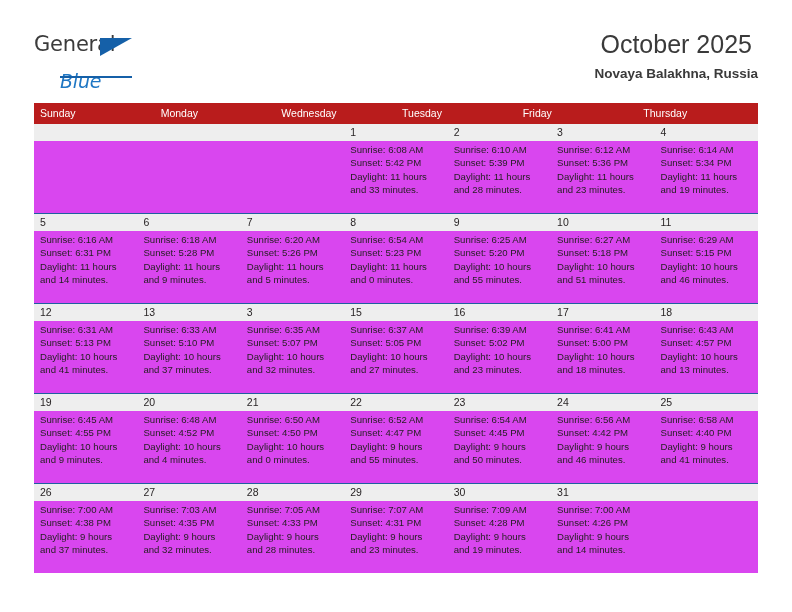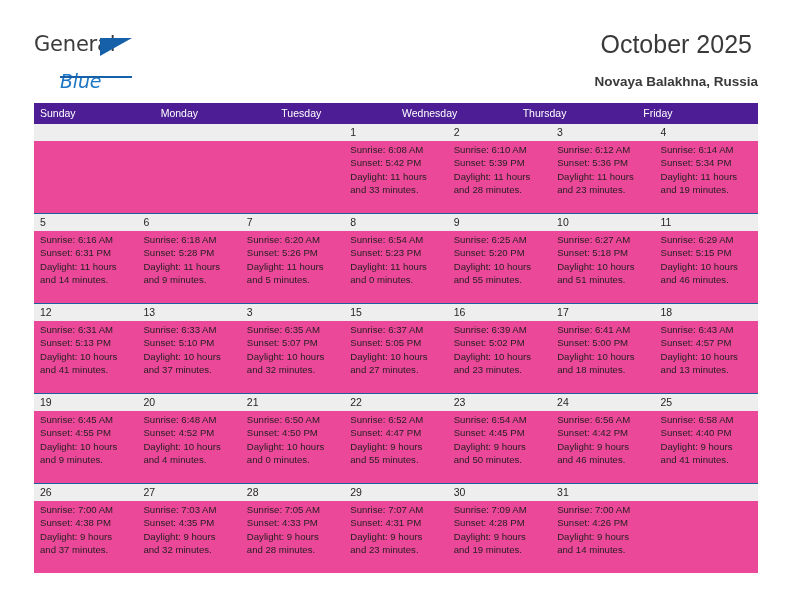--- a/index.html
+++ b/index.html
@@ -87,35 +87,35 @@
     color: #3a3a3a;
     line-height: 32px;
     white-space: nowrap;
     font-family: "Liberation Sans", sans-serif;
   }
   .cal-subtitle {
     font-size: 13.5px;
     font-weight: 700;
     color: #3a3a3a;
     line-height: 20px;
-    margin-top: 12px;
+    margin-top: 4px;
     white-space: nowrap;
     font-family: "Liberation Sans", sans-serif;
   }
 
   
   .calendar {
     position: absolute;
     left: 34px;
     top: 103px;
     width: 724px;
   }
   .weekday-row {
     display: flex;
-    background: #4c1d95;
+    background: #b91c1c;
     height: 21px;
   }
   .weekday {
     flex: 1 1 0;
     color: #ffffff;
     font-size: 10.5px;
     line-height: 21px;
     padding-left: 6px;
     box-sizing: border-box;
     white-space: nowrap;
@@ -127,23 +127,22 @@
   .week:first-of-type {
     border-top: none;
   }
   .week-dates {
     display: flex;
     background: #eeeeee;
     height: 17px;
   }
   .week-body {
     display: flex;
-    background: #ec4899;
+    background: #d946ef;
     height: 72px;
-    justify-content: center;
   }
   .daynum {
     flex: 1 1 0;
     font-size: 10.5px;
     line-height: 17px;
     padding-left: 6px;
     box-sizing: border-box;
     color: #231f20;
     font-family: "Liberation Sans", sans-serif;
   }
@@ -178,24 +177,24 @@
       <div class="cal-title">October 2025</div>
       <div class="cal-subtitle">Novaya Balakhna, Russia</div>
     </div>
 
   </div>
 
   <div class="calendar">
     <div class="weekday-row">
         <div class="weekday">Sunday</div>
         <div class="weekday">Monday</div>
+        <div class="weekday">Wednesday</div>
         <div class="weekday">Tuesday</div>
-        <div class="weekday">Wednesday</div>
+        <div class="weekday">Friday</div>
         <div class="weekday">Thursday</div>
-        <div class="weekday">Friday</div>
       </div>
     <div id="weeks-container">
         <div class="week">
           <div class="week-dates">
             <div class="daynum"></div>
             <div class="daynum"></div>
             <div class="daynum"></div>
             <div class="daynum">1</div>
             <div class="daynum">2</div>
             <div class="daynum">3</div>

